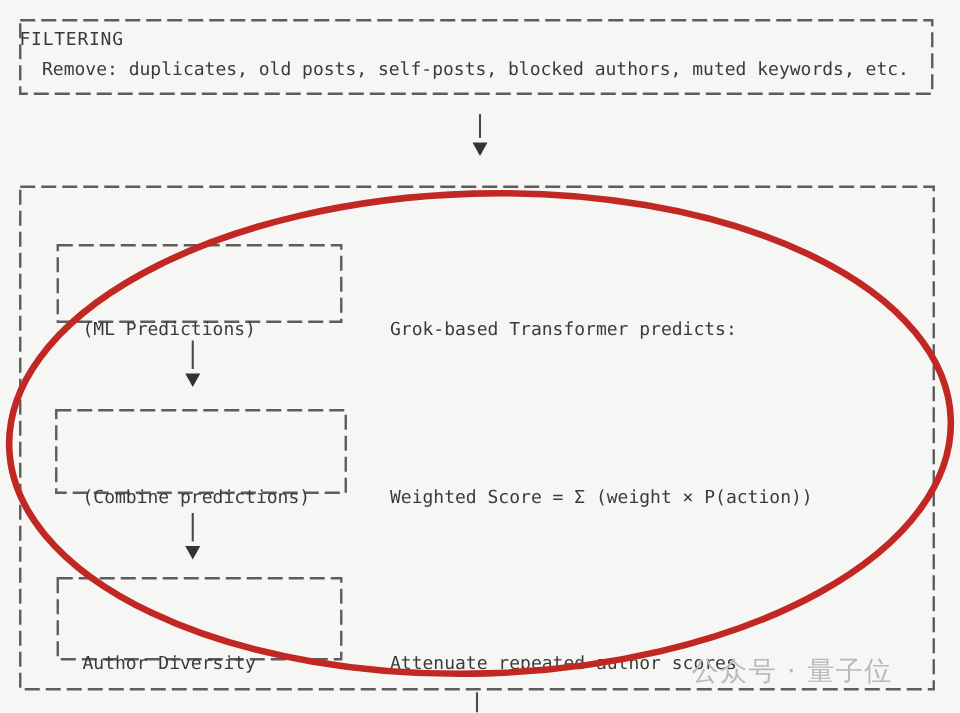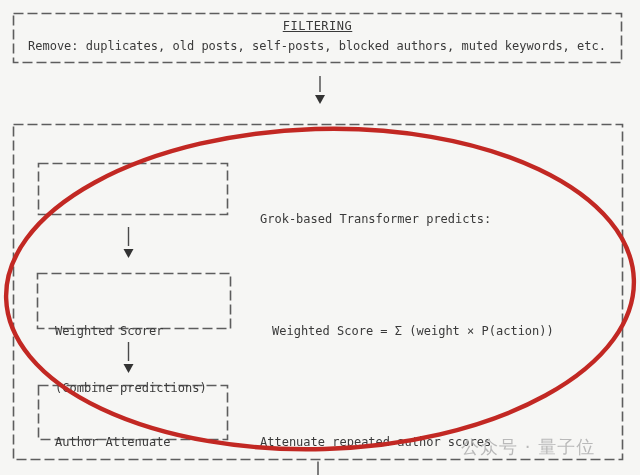--- a/index.html
+++ b/index.html
@@ -17,21 +17,21 @@
     position: absolute;
     left: 0; top: 0;
     width: 640px; height: 475px;
     pointer-events: none;
   }
   .t {
     position: absolute;
     white-space: pre;
     line-height: 19px;
   }
-  .ctr { text-align: center; line-height: 15px; letter-spacing: 0.5px; text-decoration: underline; }
+  .ctr { text-align: left; line-height: 15px; letter-spacing: 0.5px; }
   .body-line { line-height: 15px; }
   .watermark {
     position: absolute;
     left: 461px;
     top: 428px;
     height: 26px;
     display: flex;
     align-items: center;
     gap: 7px;
     color: #b9b9b9;
@@ -66,36 +66,36 @@
       <polygon points="123.5,249 133.5,249 128.5,258"></polygon>
       <polygon points="123.5,364 133.5,364 128.5,373"></polygon>
     </g>
   </svg>
 
   <div class="t ctr" style="left:13px; top:19px; width:609px;">FILTERING</div>
   <div class="t body-line" style="left:28px; top:39px;">Remove: duplicates, old posts, self-posts, blocked authors, muted keywords, etc.</div>
 
 
   <div class="t" style="left:55px; top:172px;">
+    <div>(ML Predictions)</div>
   </div>
   <div class="t" style="left:260px; top:172px;text-align:center;">
     <div>Grok-based Transformer predicts:</div>
   </div>
 
   <div class="t" style="left:55px; top:284px;">
-    <div>Weighted Scorer</div>
     <div>(Combine predictions)</div>
   </div>
-  <div class="t" style="left:272px; top:284px;">
+  <div class="t" style="left:260px; top:284px;">
     <div>Weighted Score = Σ (weight × P(action))</div>
     <div></div>
   </div>
 
   <div class="t" style="left:55px; top:395px;">
-    <div>Author Attenuate</div>
+    <div>Author Diversity</div>
     
   </div>
   <div class="t" style="left:260px; top:395px;">
     <div>Attenuate repeated author scores</div>
     
   </div>
 
   <svg class="overlay" viewBox="0 0 640 475" xmlns="http://www.w3.org/2000/svg">
     <ellipse cx="320" cy="289" rx="314" ry="160" transform="rotate(-1.7 320 289)" fill="none" stroke="#c22823" stroke-width="4.4" stroke-linecap="round"></ellipse>
   </svg>

